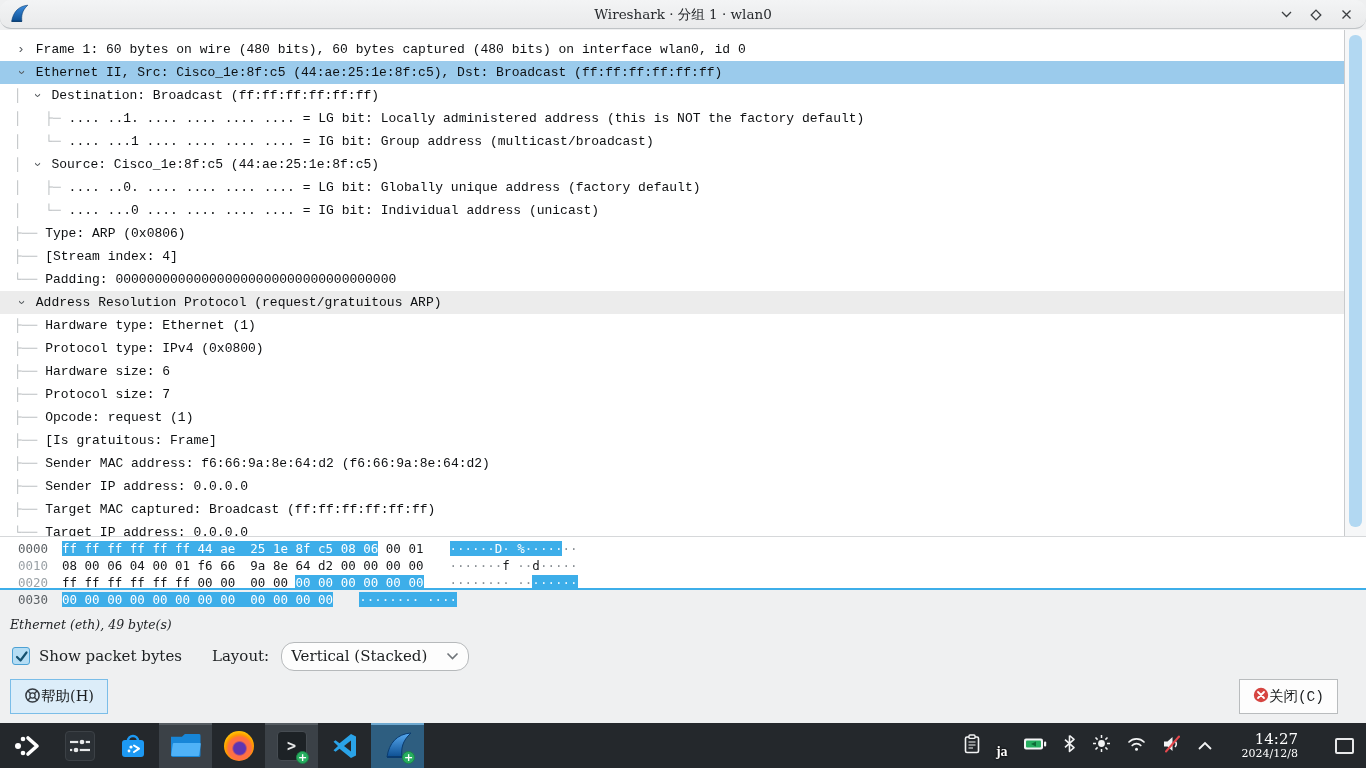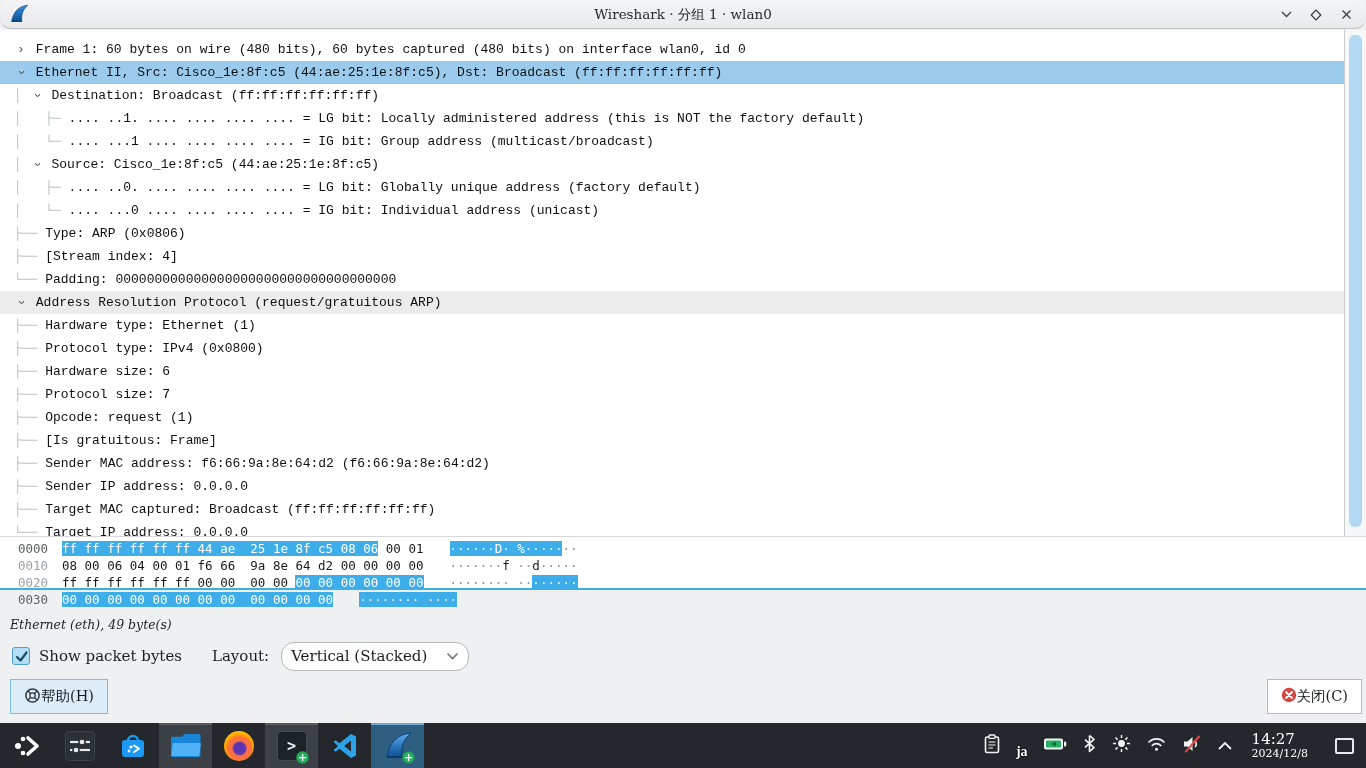--- a/index.html
+++ b/index.html
@@ -48,38 +48,38 @@
   .layout-label { margin-left:30px; }
   .selectbox { margin-left:12px; width:188px; height:29px; background:#fdfdfd;
     border:1px solid #b6b9bb; border-radius:13px; display:flex; align-items:center;
     padding:0 9px; font-size:15px; color:#1b1e20; }
   .selectbox .val { flex:1; }
 
   .btn { position:absolute; top:679px; height:35px; display:flex; align-items:center; 
     padding:0 13px; border-radius:0; font-size:14.5px; color:#1b1e20; background:#fdfdfd;
     border:1px solid #b9bcbe; }
   .btn.help { left:10px; background:#dcedf9; border:1px solid #7abde8; }
-  .btn.close { right:4px; }
+  .btn.close { right:28px;font-family:Liberation Mono, monospace; }
 
   .taskbar { position:absolute; top:723px; left:0; width:1366px; height:45px;
     background:#24282c; display:flex; align-items:center; }
   .tb-apps { display:flex; height:45px; }
   .tb-item { width:53px; height:45px; display:flex; align-items:center; justify-content:center; position:relative; }
   .tb-item.running { background:#3b4147; }
   .tb-item.running::before { content:""; position:absolute; top:0; left:0; right:0; height:2px; background:#565c62; }
   .tb-item.active { background:#2e5e80; }
   .tb-item.active::before { content:""; position:absolute; top:0; left:0; right:0; height:2px; background:#6fa9d0; }
   .badge { position:absolute; right:9px; bottom:4px; width:13px; height:13px; border-radius:50%;
     background:#27ae60; border:1px solid #1d8549; color:#fff; font-family:"DejaVu Sans",sans-serif;
     font-size:11px; font-weight:bold; line-height:11px; text-align:center; }
   .tb-spacer { flex:1; }
   .tray { display:flex; align-items:center; gap:15px; padding-right:12px; }
   .tray-ja { font-family:Liberation Serif, serif; font-weight:bold; font-size:14px; color:#fff;
     text-shadow:0 0 2px #000, 0 0 2px #000;margin-top:12px; }
-  .clock { text-align:left; color:#fff; line-height:1.1; margin:0 4px; }
+  .clock { text-align:right; color:#fff; line-height:1.1; margin:0 14px; }
   .clock .t { font-size:15px; }
   .clock .d { font-size:11px; }
   .showdesk { width:19px; height:16px; border:2px solid #e8e9ea; border-radius:2px; margin-left:8px; }
 
   .ffx { width:30px; height:30px; border-radius:50%;
     background:radial-gradient(circle at 52% 58%, #5e35b1 0 25%, #ff7043 33% 48%, #ff9800 58%, #ffc107 72%, #ff5722 100%); }
   .folder-ic { position:relative; width:30px; height:23px; }
   .folder-back { position:absolute; inset:0; background:#1786d8; border-radius:2px;
     clip-path:polygon(0 12%, 38% 12%, 48% 0, 100% 0, 100% 100%, 0 100%); }
   .folder-front { position:absolute; left:1px; right:1px; bottom:1px; height:13px;

